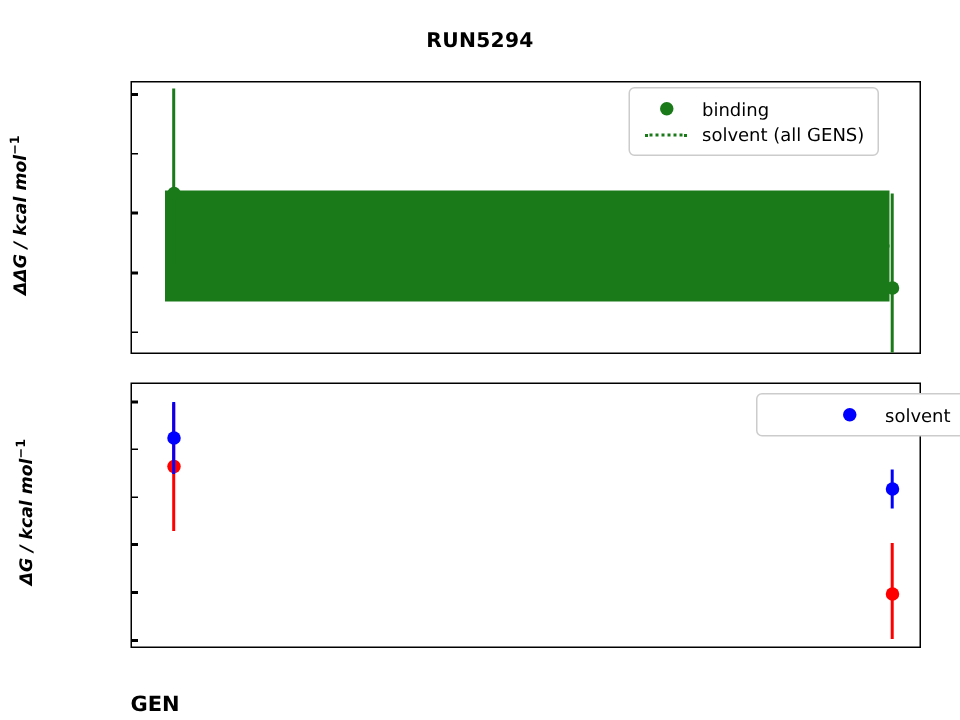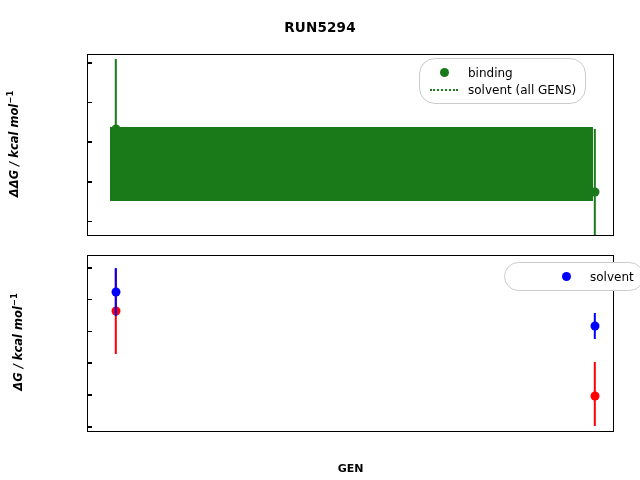--- a/index.html
+++ b/index.html
@@ -26,35 +26,35 @@
   .xtick .tickmark{position:absolute;left:-0.8px;top:0;width:1.8px;height:4px;background:#000;}
 
   
   .ylabel{
     position:absolute;font-size:11.5px;font-weight:bold;color:#000;
     transform-origin:50% 50%;transform:rotate(-90deg);white-space:nowrap;
   }
   #ylabel-top{left:-62px;top:124px;width:150px;text-align:center;}
   #ylabel-bottom{left:-58px;top:322px;width:150px;text-align:center;}
   .xlabel{
-    position:absolute;left:87px;top:450px;width:527px;text-align:center;
-    font-size:11px;font-weight:bold;color:#000;
+    position:absolute;left:87px;top:450px;width:527px;text-align:left;
+    font-size:14px;font-weight:bold;color:#000;
   }
   .sup{font-size:8.5px;vertical-align:super;}
   .ital{font-style:italic;}
 
   
   .errbar{position:absolute;width:2.4px;transform:translateX(-50%);}
   .marker{position:absolute;width:9px;height:9px;border-radius:50%;transform:translate(-50%,-50%);}
   .band{position:absolute;}
   .bandline{position:absolute;height:1.6px;}
 
   
   .legend{
-    position:absolute;background:#fff;border:1px solid #cccccc;border-radius:16px;
+    position:absolute;background:#fff;border:1px solid #cccccc;border-radius:4px;
     box-shadow:0 0 0 0 rgba(0,0,0,0);padding:5px 9px 5px 7px;
   }
   .legend-row{display:flex;align-items:center;height:17px;}
   .legend-key{width:34px;display:flex;align-items:center;justify-content:center;flex:0 0 34px;}
   .legend-label{font-size:12px;color:#000;padding-left:7px;white-space:nowrap;}
   .key-dot{width:9px;height:9px;border-radius:50%;}
   .key-dotted{width:28px;height:0;border-top:2px dotted #1a7a1a;}
   #legend-top{left:419px;top:46px;}
   #legend-bottom{left:504px;top:250px;padding-left:44px;}
 </style>

